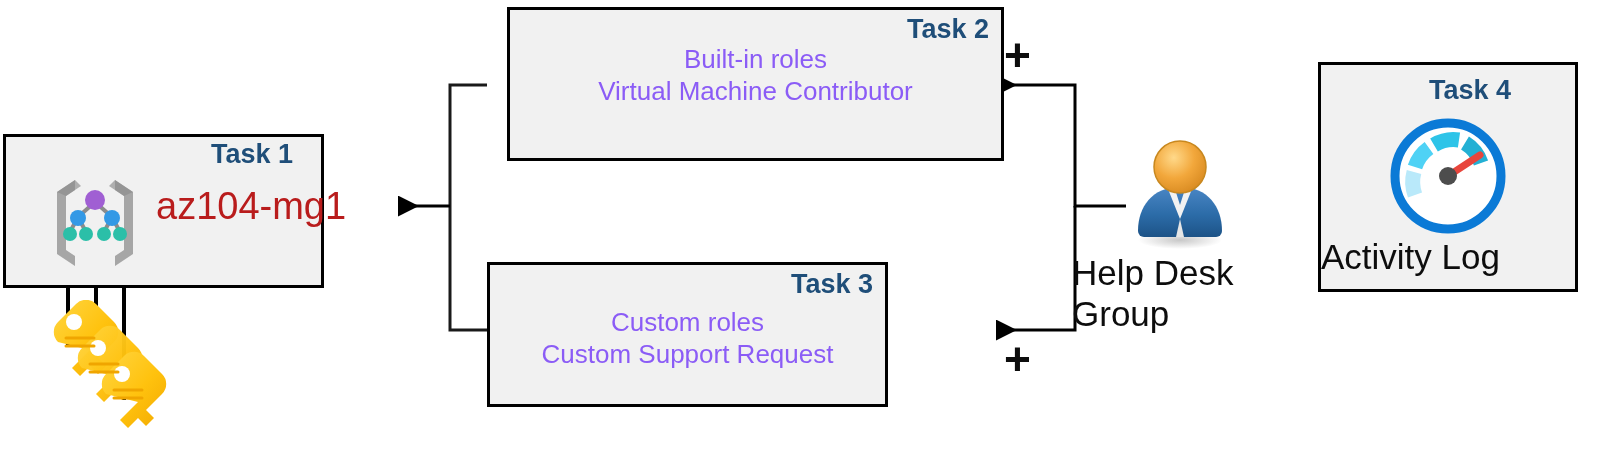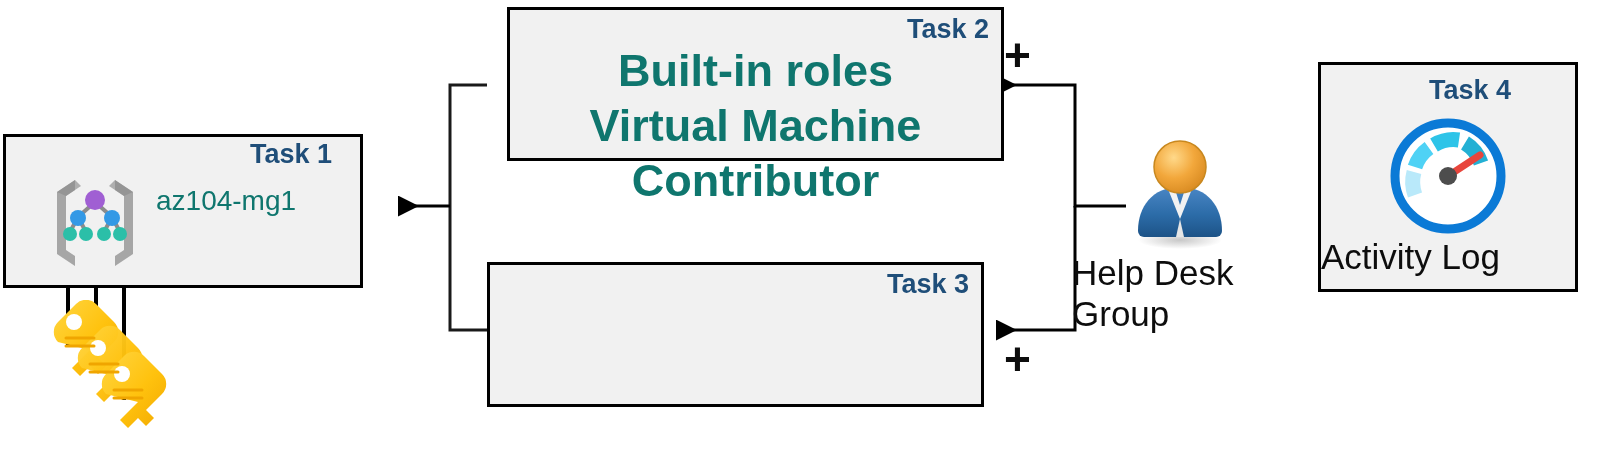--- a/index.html
+++ b/index.html
@@ -33,44 +33,43 @@
     font-weight: bold;
     color: #1f4e79;
     letter-spacing: 0px;
     white-space: nowrap;
   }
   .box-text {
     position: absolute;
     left: 0;
     right: 0;
     text-align: center;
-    font-size: 45px;
-    color: #0f766e;
+    font-size: 26px;
+    color: #8b5cf6;
     line-height: 1.22;
     white-space: pre-line;
-    font-weight: bold;
-  }
-
-  
-  #task1 { left: 3px; top: 134px; width: 360px; height: 154px; padding-left: 19px; }
+  }
+
+  
+  #task1 { left: 3px; top: 134px; width: 321px; height: 154px; padding-left: 19px; }
   #task1 .task-tag { top: 2px; right: 28px; }
   #task1-label {
     position: absolute;
     left: 150px; top: 48px; width: 230px;
     text-align: left;
-    font-size: 28px;
-    color: #0f766e;
+    font-size: 38px;
+    color: #b91c1c;
   }
 
   
   #task2 { left: 487px; top: 7px; width: 497px; height: 154px; margin-left: 20px; }
   #task2 .box-text { top: 34px; }
 
   
-  #task3 { left: 487px; top: 262px; width: 497px; height: 145px; }
+  #task3 { left: 487px; top: 262px; width: 401px; height: 145px; }
   #task3 .box-text { top: 42px; }
 
   
   #task4 { left: 1318px; top: 62px; width: 260px; height: 230px; }
   #task4 .task-tag {
     left: 0; right: 0; top: 10px;
     text-align: center;
     font-size: 27px;
     padding-left: 44px;
   }
@@ -245,20 +244,22 @@
   </svg>
 
   <div class="task-box" id="task2">
     <span class="task-tag">Task 2</span>
     <div class="box-text">Built-in roles
 Virtual Machine Contributor</div>
   </div>
 
   <div class="task-box" id="task3">
     <span class="task-tag">Task 3</span>
+    <div class="box-text">Custom roles
+Custom Support Request</div>
   </div>
 
   <span class="plus" id="plus-top">+</span>
   <span class="plus" id="plus-bottom">+</span>
 
   <svg id="person-icon" viewBox="0 0 108 112" xmlns="http://www.w3.org/2000/svg">
     <defs>
       <radialGradient id="headg" cx="38%" cy="32%" r="72%">
         <stop offset="0%" stop-color="#ffd98a"></stop>
         <stop offset="55%" stop-color="#f2a73b"></stop>

